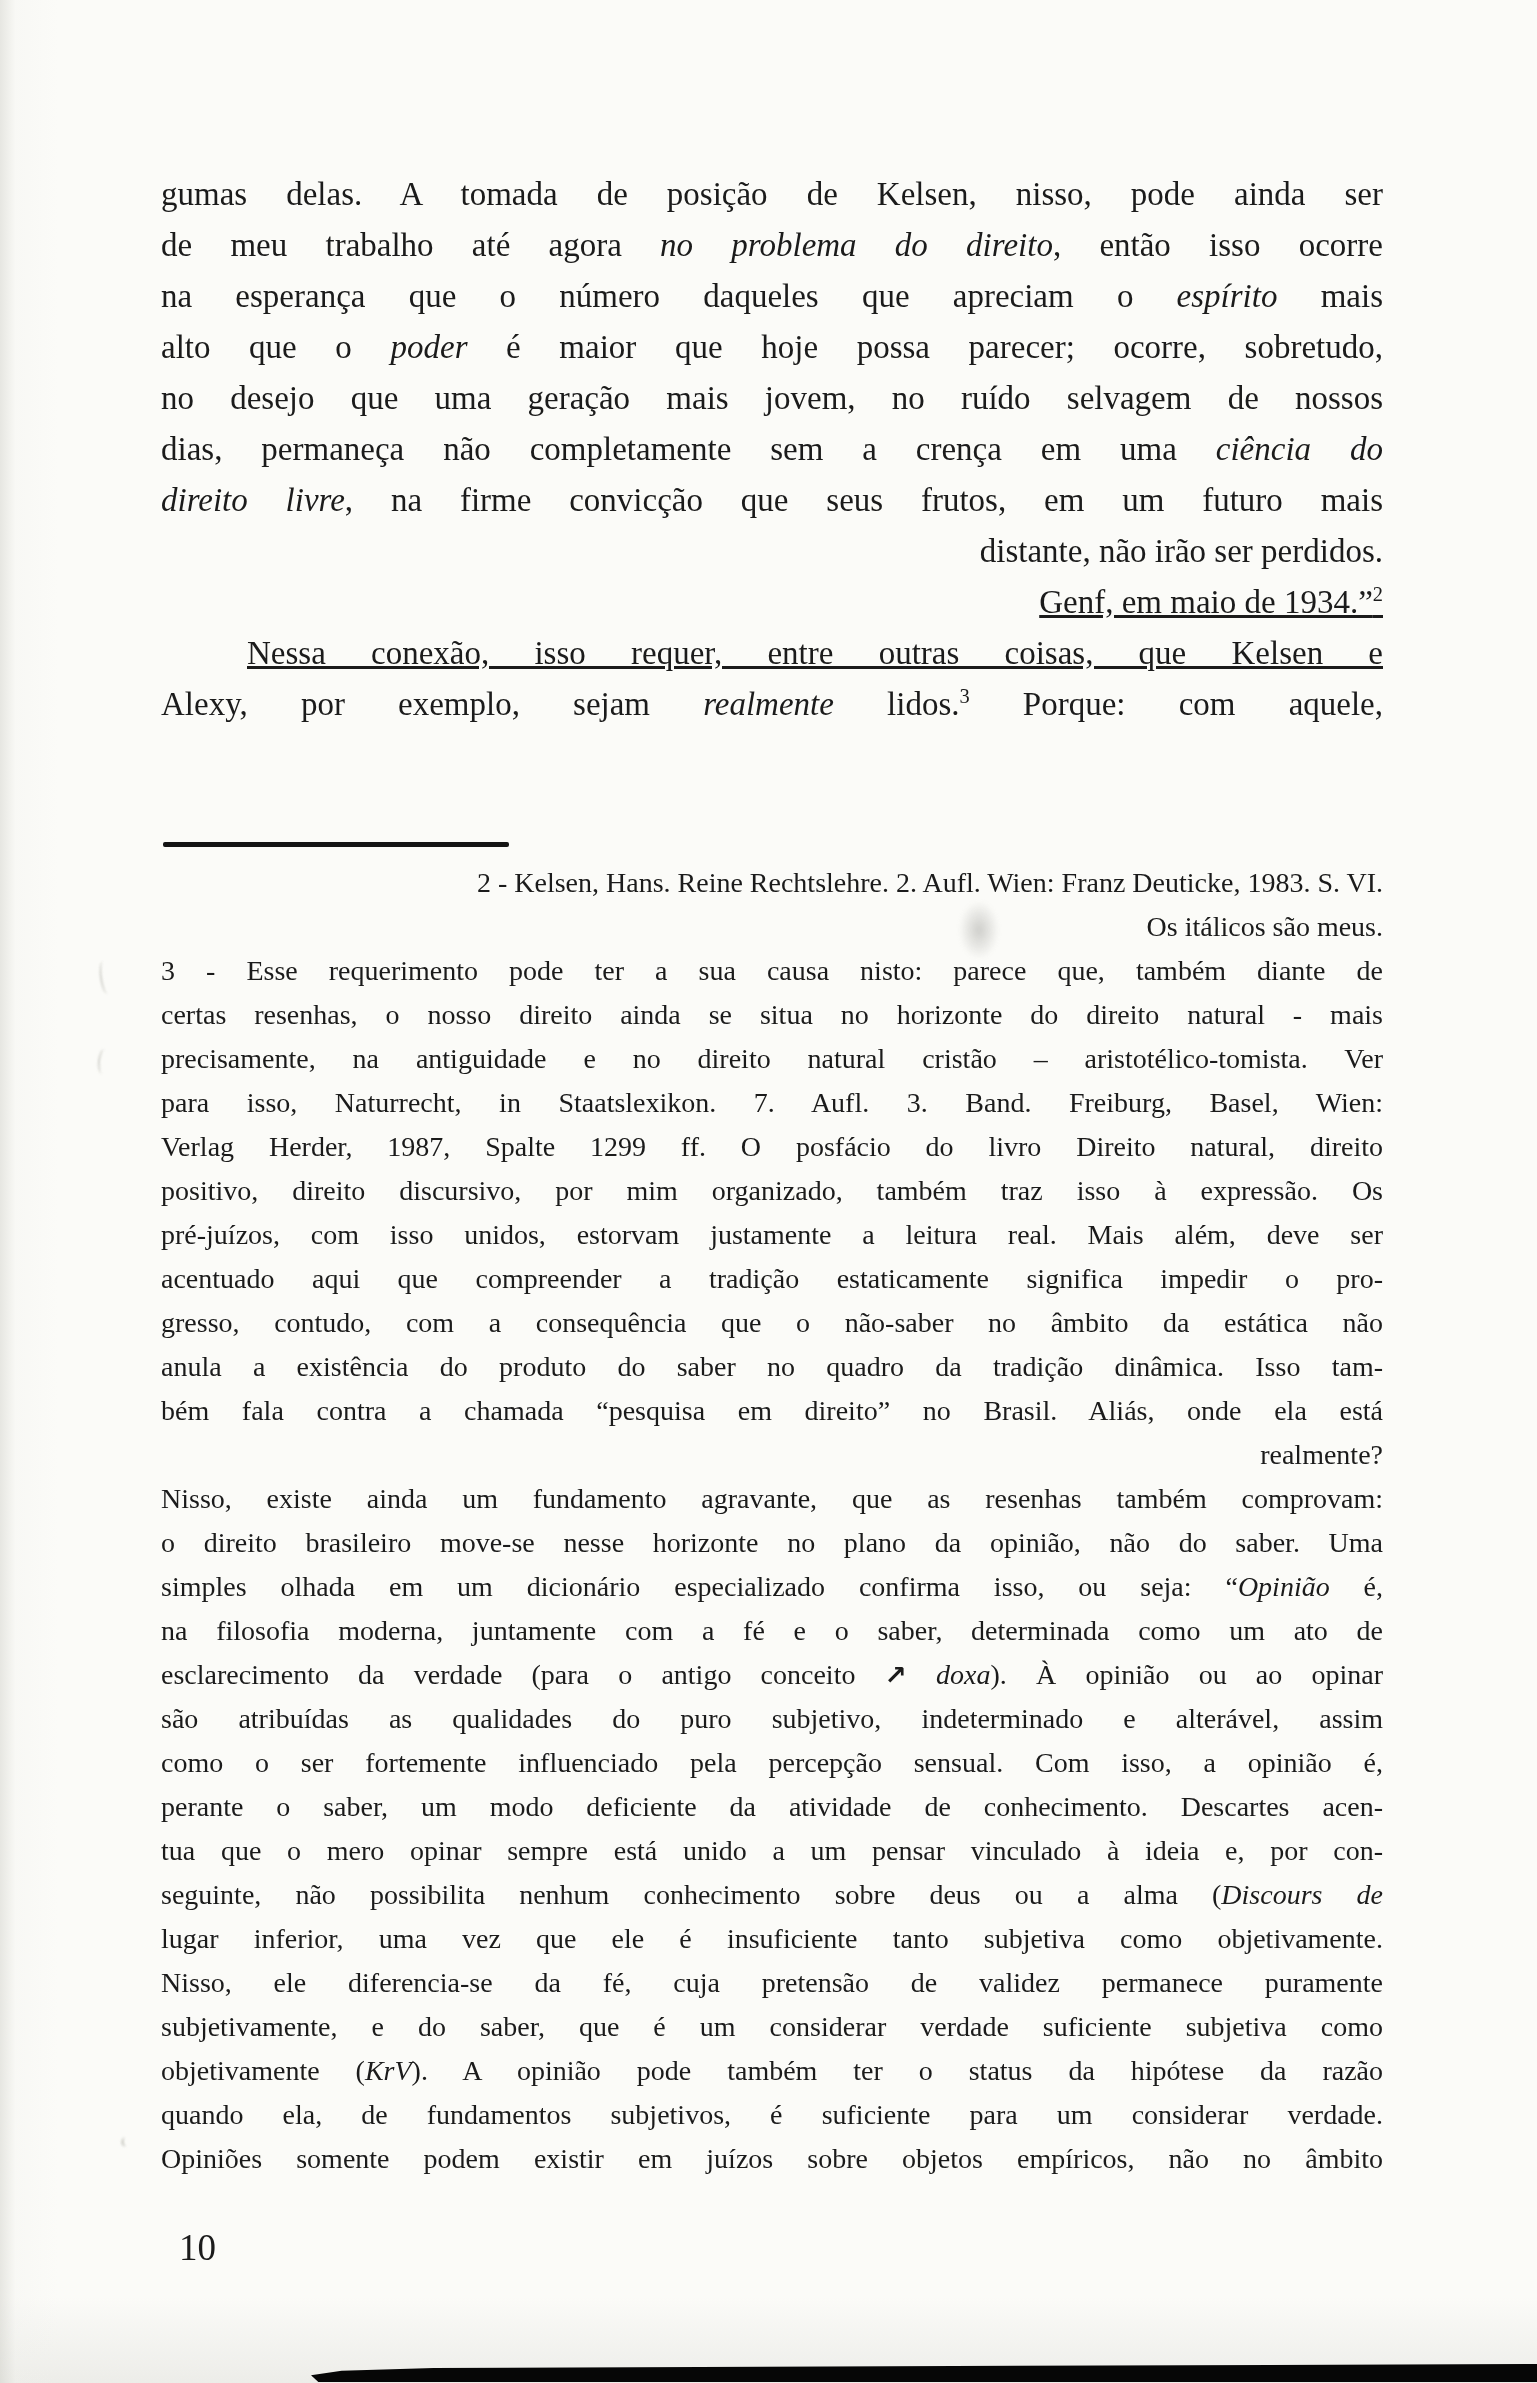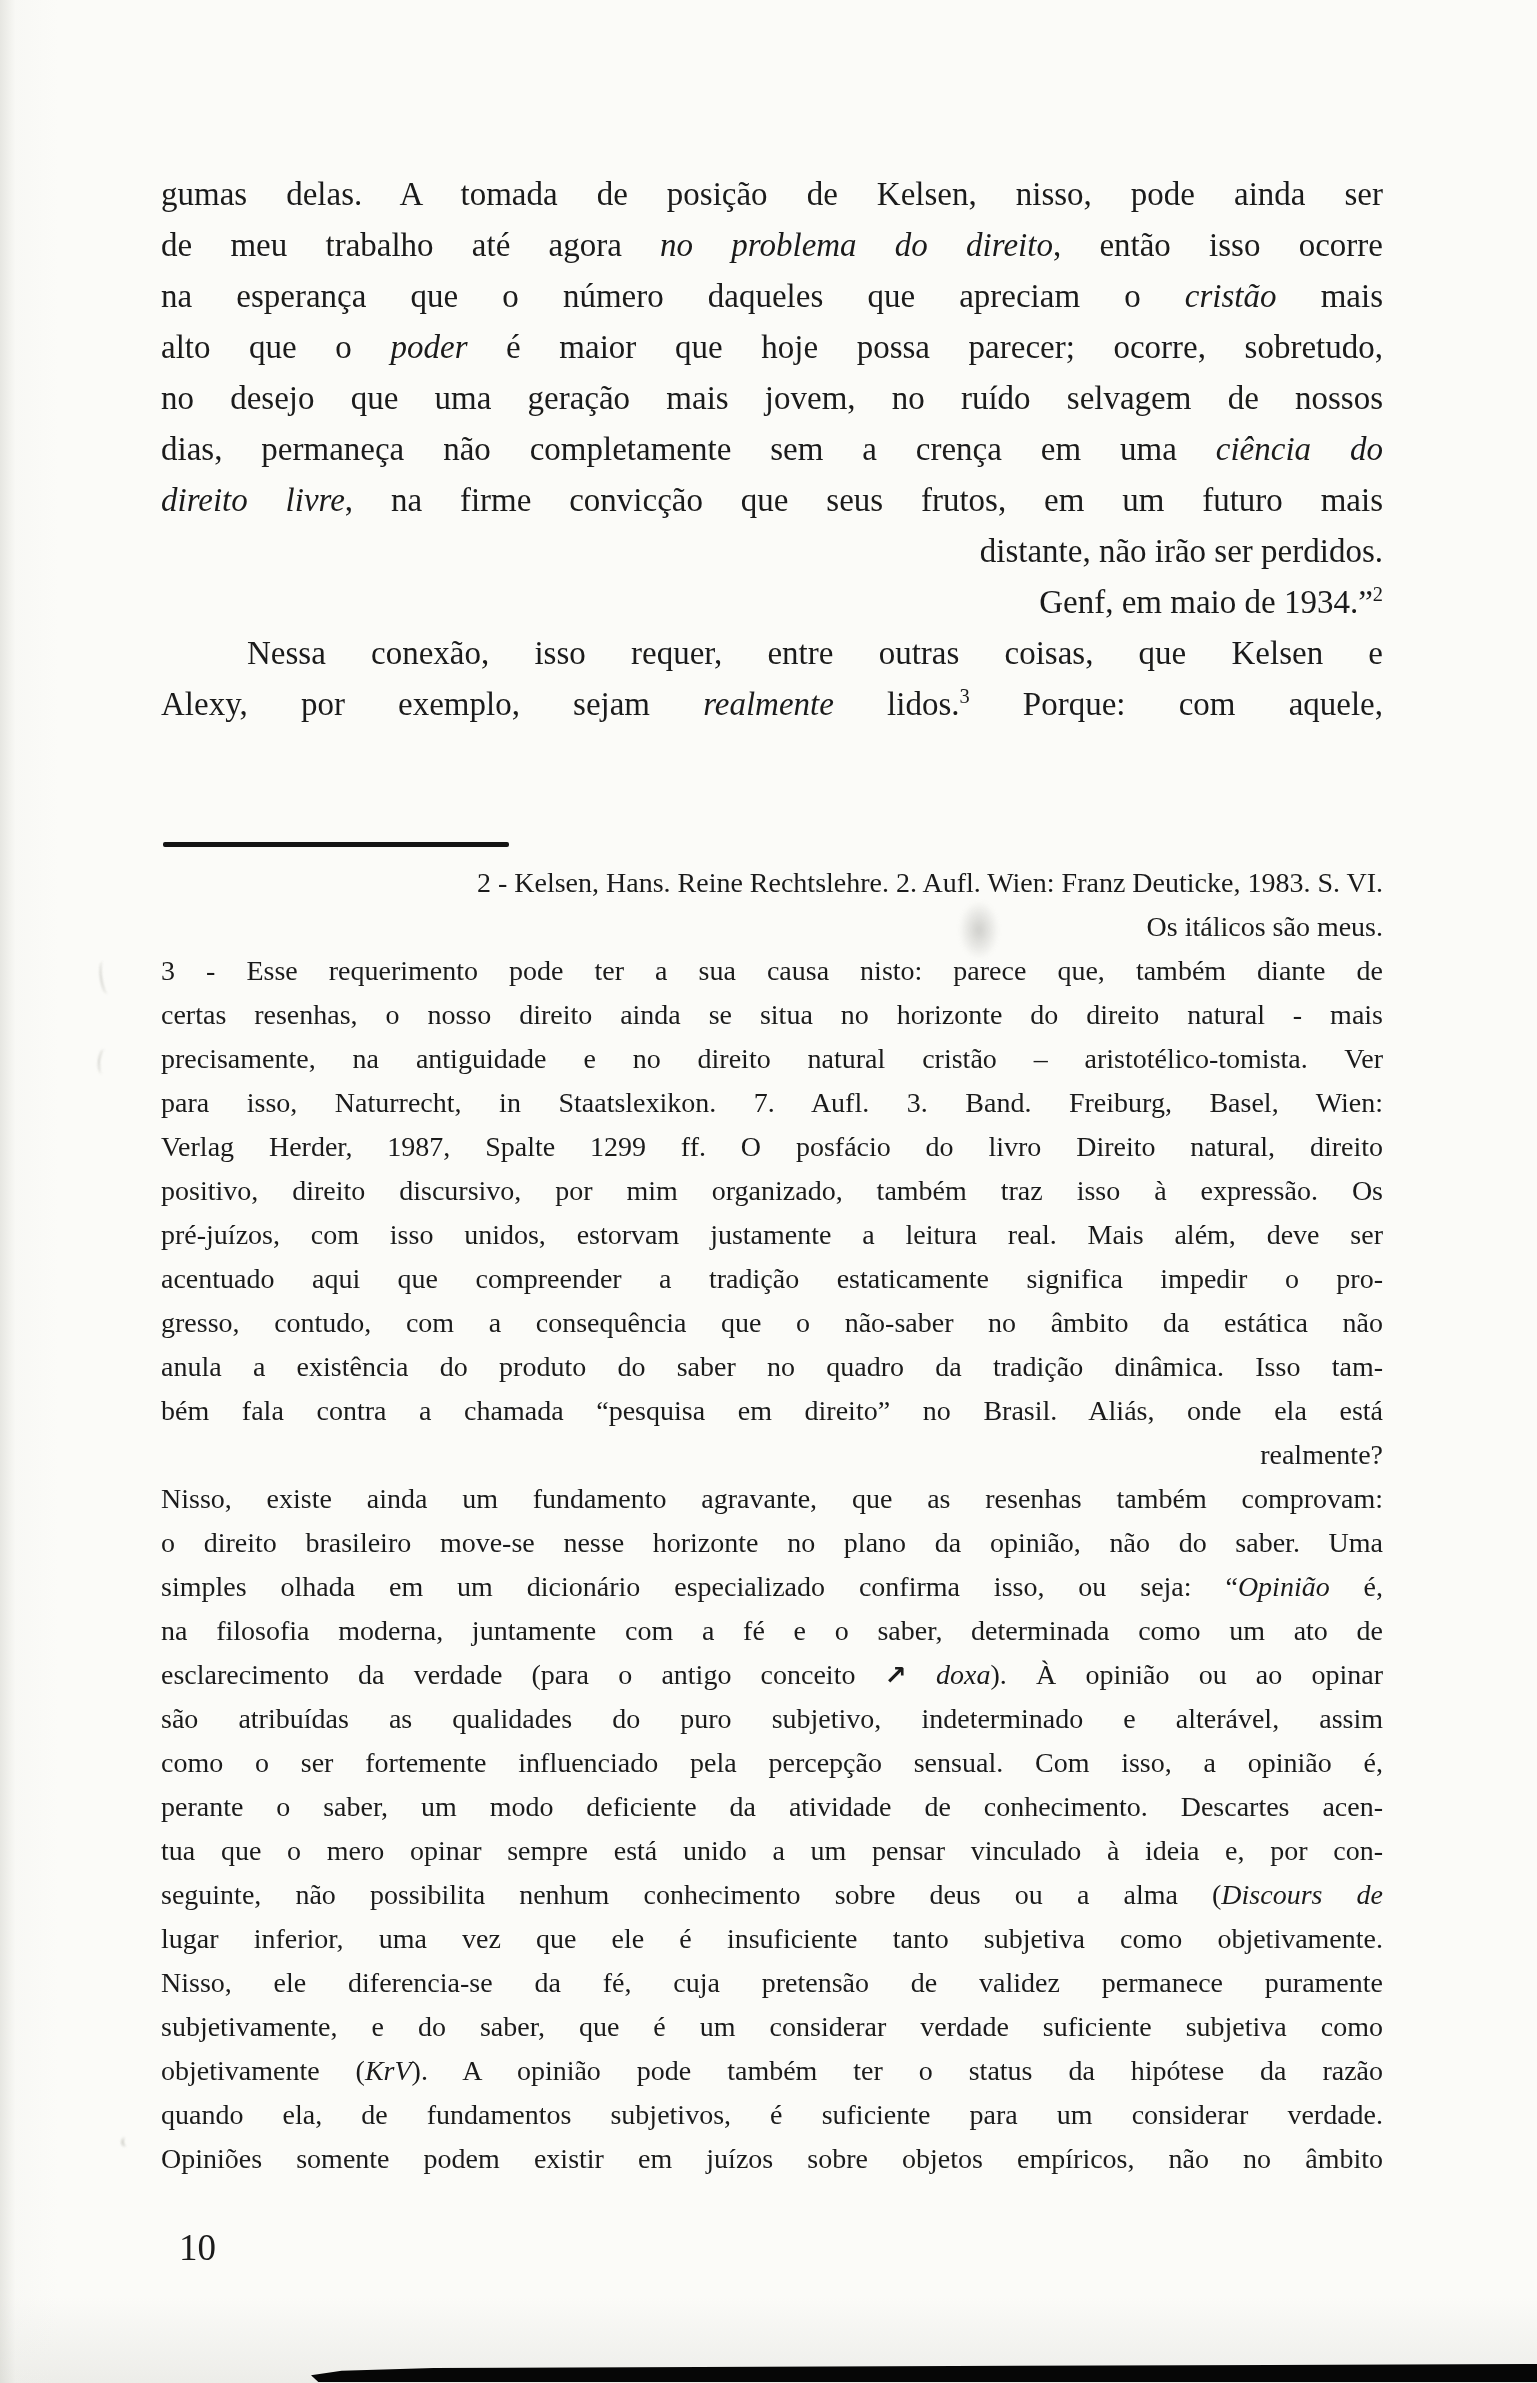--- a/index.html
+++ b/index.html
@@ -17,21 +17,21 @@
     background:
       linear-gradient(90deg, rgba(205,205,198,.45) 0px, rgba(240,240,236,.25) 15.4px, rgba(0,0,0,0) 58px),
       linear-gradient(0deg, rgba(210,210,204,.35) 0px, rgba(0,0,0,0) 86px);
     pointer-events:none;
   }
   .text-block { position:absolute; left:161px; width:1222px; }
   #body-text  { top:169px;  font-size:33px;   line-height:51px; }
   #footnotes  { top:861px;  font-size:28px; line-height:44px; }
   .tline { text-align:right; }
   .tline.j   { text-align:justify; text-align-last:justify; }
-  .tline.ind { text-indent:86px; }
+  .tline.ind { text-indent:86px;text-decoration:underline; }
   .it  { font-style:italic; }
   .sup { font-size:.62em; vertical-align:super; line-height:0; }
   .arrow { font-family:"DejaVu Sans", sans-serif; font-weight:bold; font-size:.95em; }
   #separator {
     position:absolute; left:163px; top:842px;
     width:346px; height:4.8px; background:#141414; border-radius:1.9px;
   }
   #page-number {
     position:absolute; left:179px; top:2229px;
     font-size:37px; line-height:1;
@@ -57,21 +57,21 @@
   }
 </style>
 </head>
 <body>
 
 <div class="paper-shade"></div>
 
 <div id="body-text" class="text-block">
     <div class="tline j"><span>gumas delas. A tomada de posição de Kelsen, nisso, pode ainda ser</span></div>
     <div class="tline j"><span>de meu trabalho até agora </span><span class="it">no problema do direito</span><span>, então isso ocorre</span></div>
-    <div class="tline j"><span>na esperança que o número daqueles que apreciam o </span><span class="it">cristão</span><span> mais</span></div>
+    <div class="tline j"><span>na esperança que o número daqueles que apreciam o </span><span class="it">espírito</span><span> mais</span></div>
     <div class="tline j"><span>alto que o </span><span class="it">poder</span><span> é maior que hoje possa parecer; ocorre, sobretudo,</span></div>
     <div class="tline j"><span>no desejo que uma geração mais jovem, no ruído selvagem de nossos</span></div>
     <div class="tline j"><span>dias, permaneça não completamente sem a crença em uma </span><span class="it">ciência do</span></div>
     <div class="tline j"><span class="it">direito livre</span><span>, na firme convicção que seus frutos, em um futuro mais</span></div>
     <div class="tline"><span>distante, não irão ser perdidos.</span></div>
     <div class="tline ind"><span>Genf, em maio de 1934.”</span><span class="sup">2</span></div>
     <div class="tline j ind"><span>Nessa conexão, isso requer, entre outras coisas, que Kelsen e</span></div>
     <div class="tline j"><span>Alexy, por exemplo, sejam </span><span class="it">realmente</span><span> lidos.</span><span class="sup">3</span><span> Porque: com aquele,</span></div>
   </div>
 

